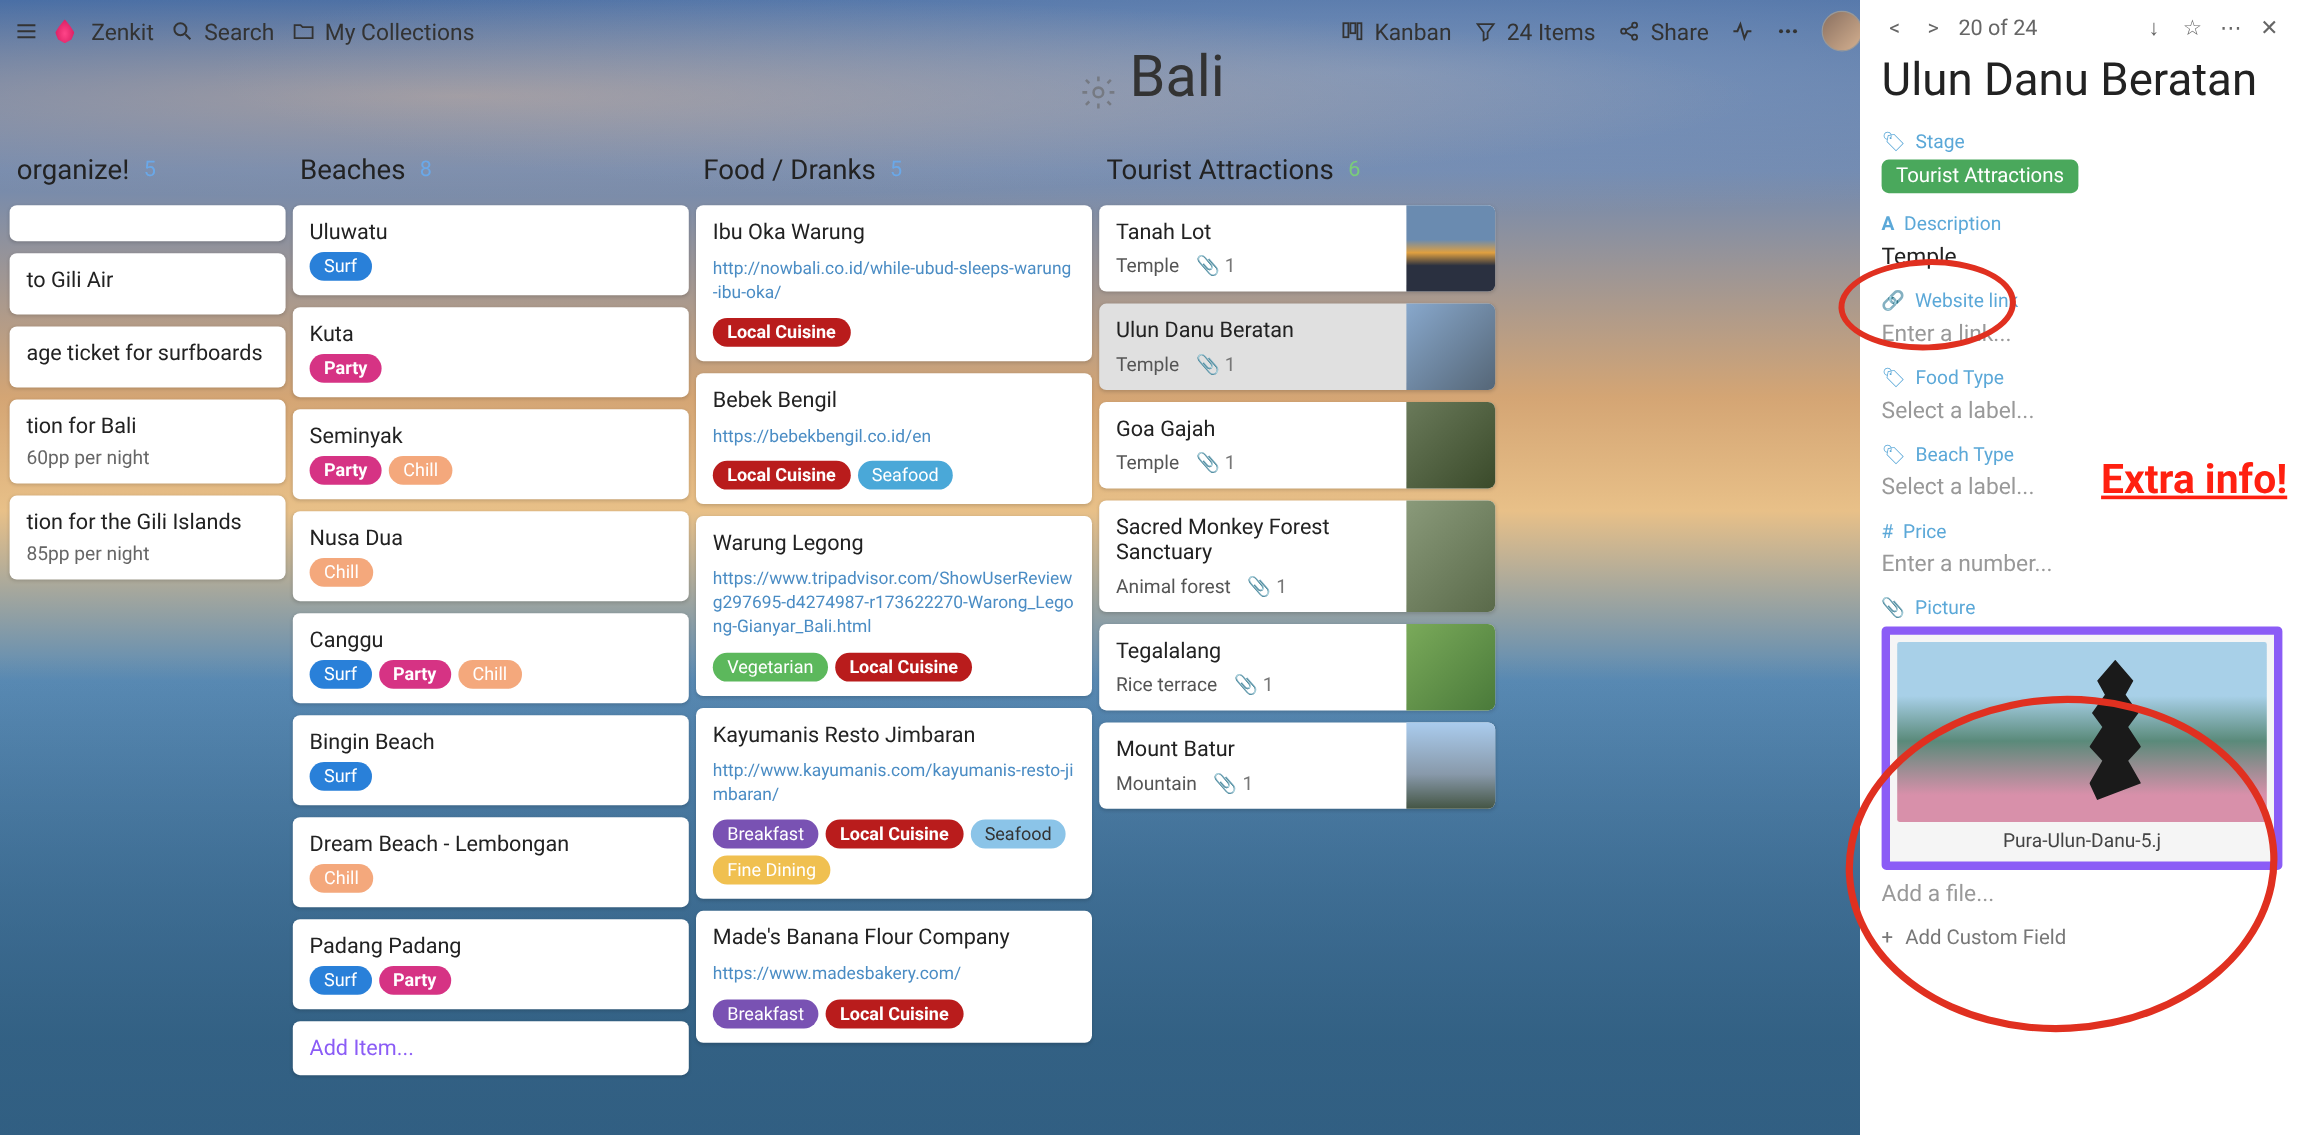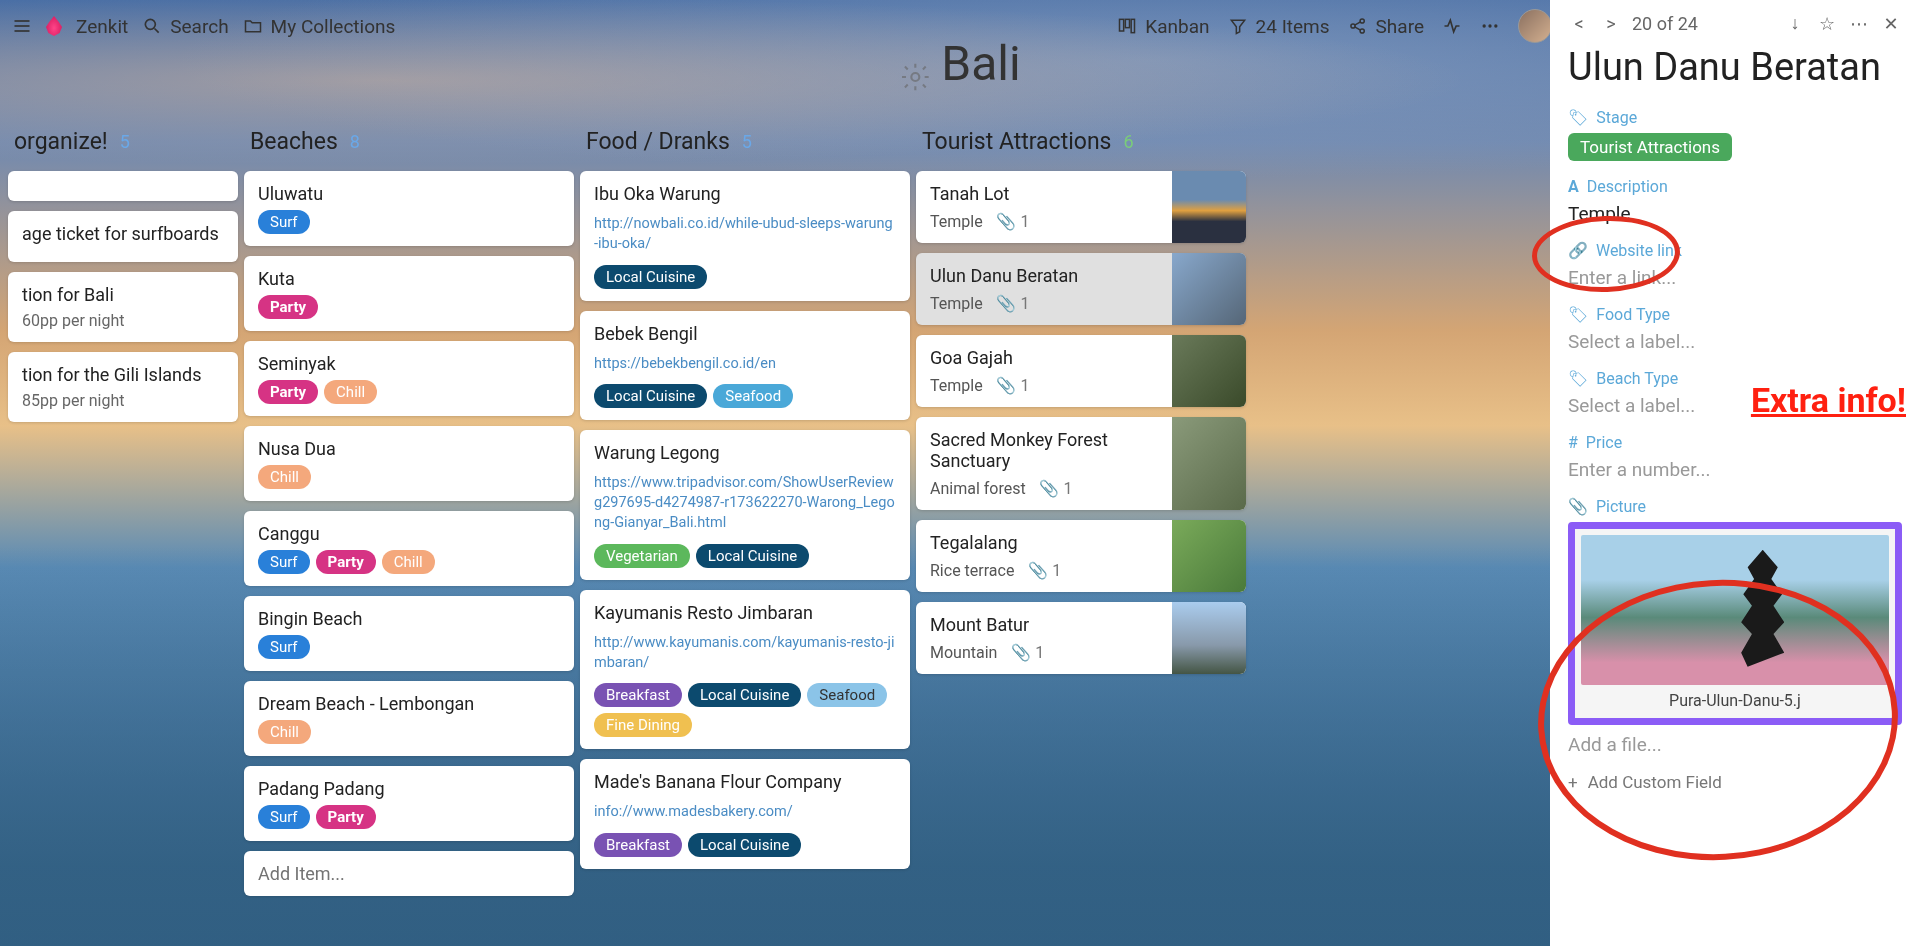--- a/index.html
+++ b/index.html
@@ -26,37 +26,37 @@
 .card { background: #fff; border-radius: 6px; padding: 12px 14px; box-shadow: 0 1px 3px rgba(0,0,0,0.15); position: relative; }
 .card.selected { background: #e0e0e0; }
 .card-title { font-size: 18px; color: #222; margin-bottom: 6px; }
 .card-link { font-size: 14.5px; color: #4a8cc4; word-break: break-all; line-height: 1.4; padding: 4px 0; }
 .card-sub { font-size: 16px; color: #666; margin-top: 4px; }
 .tags { display: flex; flex-wrap: wrap; gap: 6px; margin-top: 6px; }
 .tag { padding: 3px 12px; border-radius: 12px; font-size: 15px; color: #fff; }
 .tag-blue { background: #2980d9; }
 .tag-magenta { background: #d63384; font-weight: bold; }
 .tag-peach { background: #f4a87c; }
-.tag-red { background: #0c4a6e; }
+.tag-red { background: #b91c1c; font-weight: bold; }
 .tag-teal { background: #4aa8d8; }
 .tag-green { background: #5cb85c; }
 .tag-purple { background: #7952b3; }
 .tag-cyan { background: #8bc4e8; color: #333; }
 .tag-yellow { background: #f0c050; }
 .card-row { display: flex; align-items: center; gap: 14px; margin-top: 8px; font-size: 16px; color: #555; }
 .clip { display: inline-flex; align-items: center; gap: 5px; color: #777; }
 .thumb { position: absolute; right: 0; top: 0; bottom: 0; width: 74px; background: linear-gradient(135deg, #7a9a6a, #4a7050); border-radius: 0 6px 6px 0; }
 .thumb.t1 { background: linear-gradient(180deg, #6a8bb0 40%, #e0a040 55%, #2a3040 70%); }
 .thumb.t2 { background: linear-gradient(135deg, #88a8cc, #556677); }
 .thumb.t3 { background: linear-gradient(135deg, #6a7a5a, #3a4a2a); }
 .thumb.t4 { background: linear-gradient(135deg, #8a9a7a, #5a6a4a); }
 .thumb.t5 { background: linear-gradient(135deg, #7aaa5a, #4a7a3a); }
 .thumb.t6 { background: linear-gradient(180deg, #aaccee, #8899aa 60%, #445544); }
 .card.with-thumb { padding-right: 82px; }
-.add-item { color: #737373; font-size: 18px; }
+.add-item { color: #8b5cf6; font-size: 18px; }
 .panel { position: absolute; top: 0; right: 0; width: 370px; height: 100%; background: #fff; z-index: 20; padding: 12px 18px; overflow-y: auto; }
 .panel-top { display: flex; align-items: center; gap: 10px; color: #666; font-size: 18px; margin-bottom: 12px; }
 .panel-top .spacer { flex: 1; }
 .panel-top .picon { cursor: pointer; width: 22px; display: flex; justify-content: center; }
 .panel-title { font-size: 38px; font-weight: 400; color: #222; line-height: 1.15; margin-bottom: 18px; }
 .field { margin-bottom: 16px; }
 .field-label { display: flex; align-items: center; gap: 8px; font-size: 16px; color: #5ba8d8; margin-bottom: 6px; }
 .field-value { font-size: 19px; color: #222; }
 .field-placeholder { font-size: 19px; color: #999; }
 .stage-tag { display: inline-block; padding: 4px 12px; border-radius: 6px; background: #4aa85c; color: #fff; font-size: 17px; }
@@ -163,20 +163,23 @@
     <div class="column first">
       <div class="col-header">
         <span>organize!</span>
         <span class="count" style="color:#6aa8e8">5</span>
       </div>
       <div class="cards">
         <div class="card">
           <div class="card-title"></div>
         </div>
         <div class="card">
+          <div class="card-title">to Gili Air</div>
+        </div>
+        <div class="card">
           <div class="card-title">age ticket for surfboards</div>
         </div>
         <div class="card">
           <div class="card-title">tion for Bali</div>
           <div class="card-sub">60pp per night</div>
         </div>
         <div class="card">
           <div class="card-title">tion for the Gili Islands</div>
           <div class="card-sub">85pp per night</div>
         </div>
@@ -277,21 +280,21 @@
           <div class="card-link">http://www.kayumanis.com/kayumanis-resto-jimbaran/</div>
           <div class="tags">
             <span class="tag tag-purple">Breakfast</span>
             <span class="tag tag-red">Local Cuisine</span>
             <span class="tag tag-cyan">Seafood</span>
             <span class="tag tag-yellow">Fine Dining</span>
           </div>
         </div>
         <div class="card">
           <div class="card-title">Made's Banana Flour Company</div>
-          <div class="card-link">info://www.madesbakery.com/</div>
+          <div class="card-link">https://www.madesbakery.com/</div>
           <div class="tags">
             <span class="tag tag-purple">Breakfast</span>
             <span class="tag tag-red">Local Cuisine</span>
           </div>
         </div>
       </div>
     </div>
     <div class="column">
       <div class="col-header">
         <span>Tourist Attractions</span>

